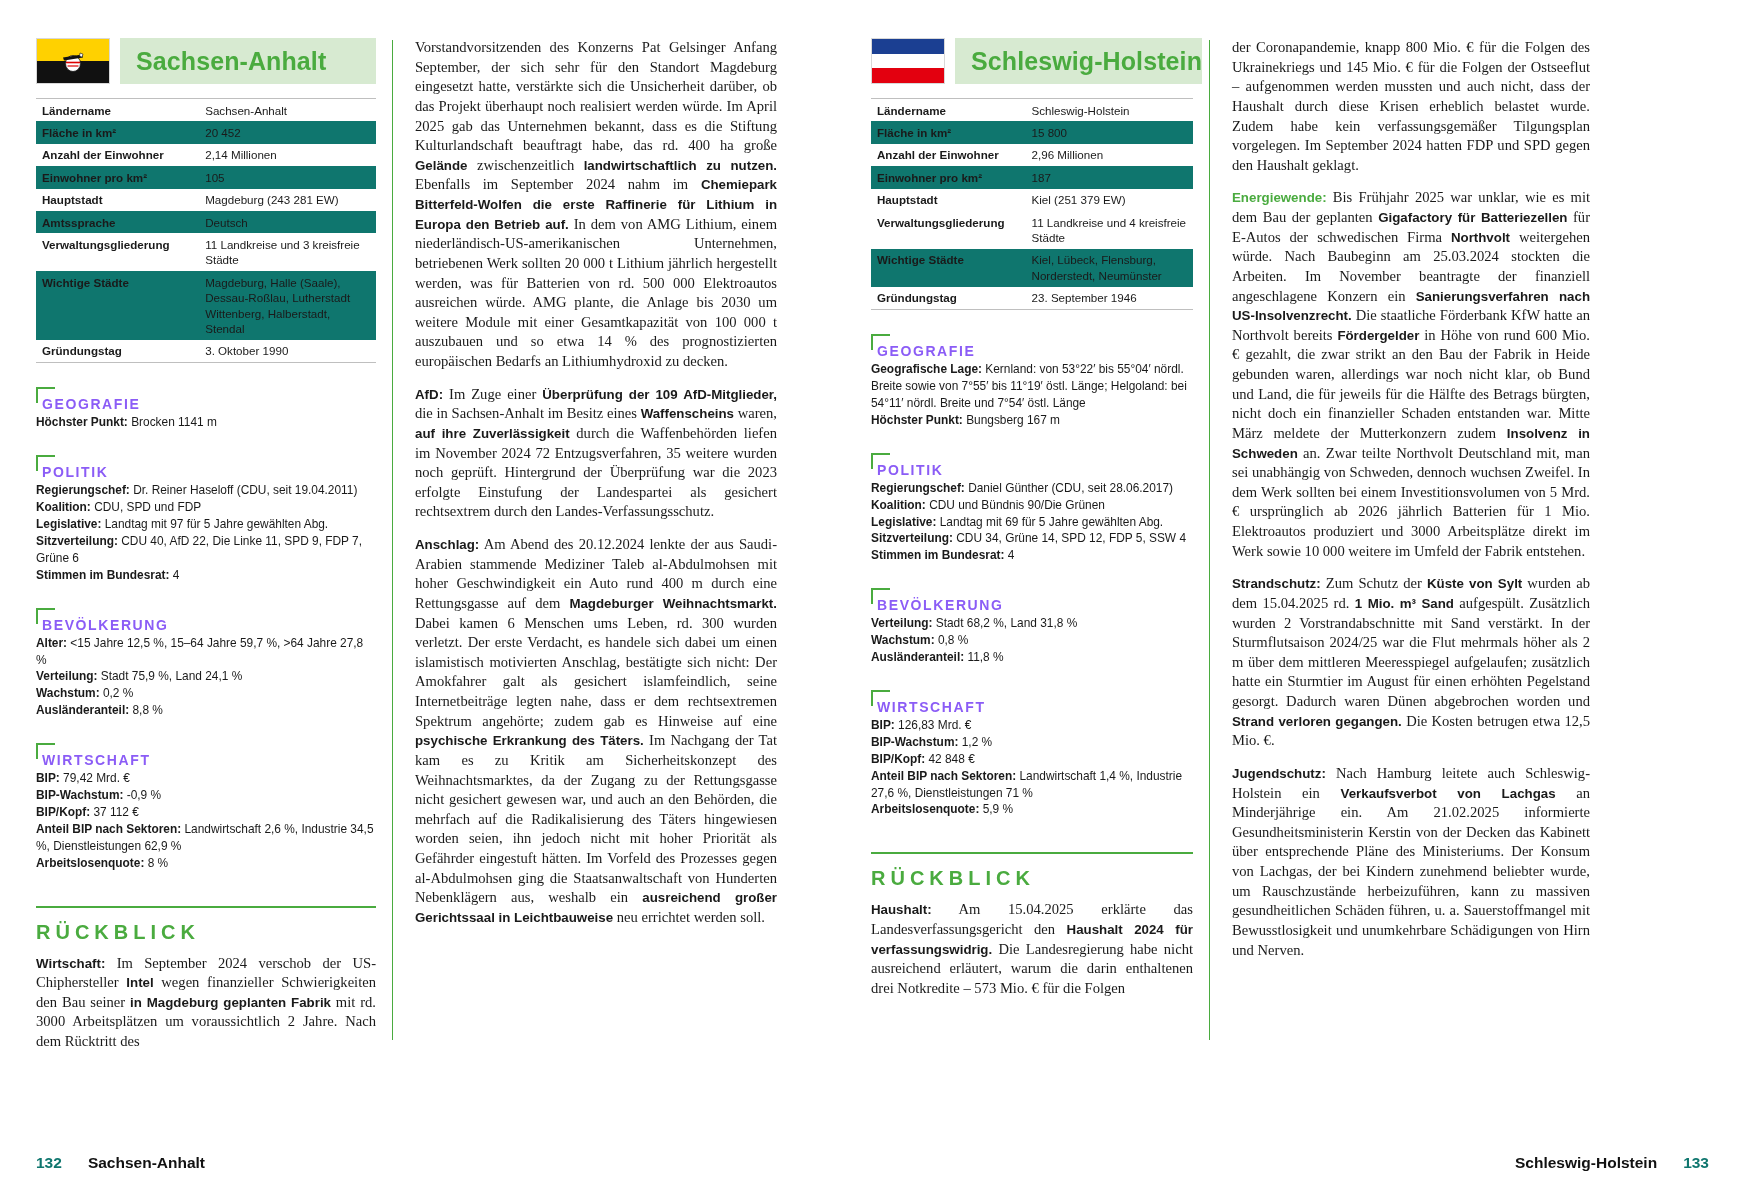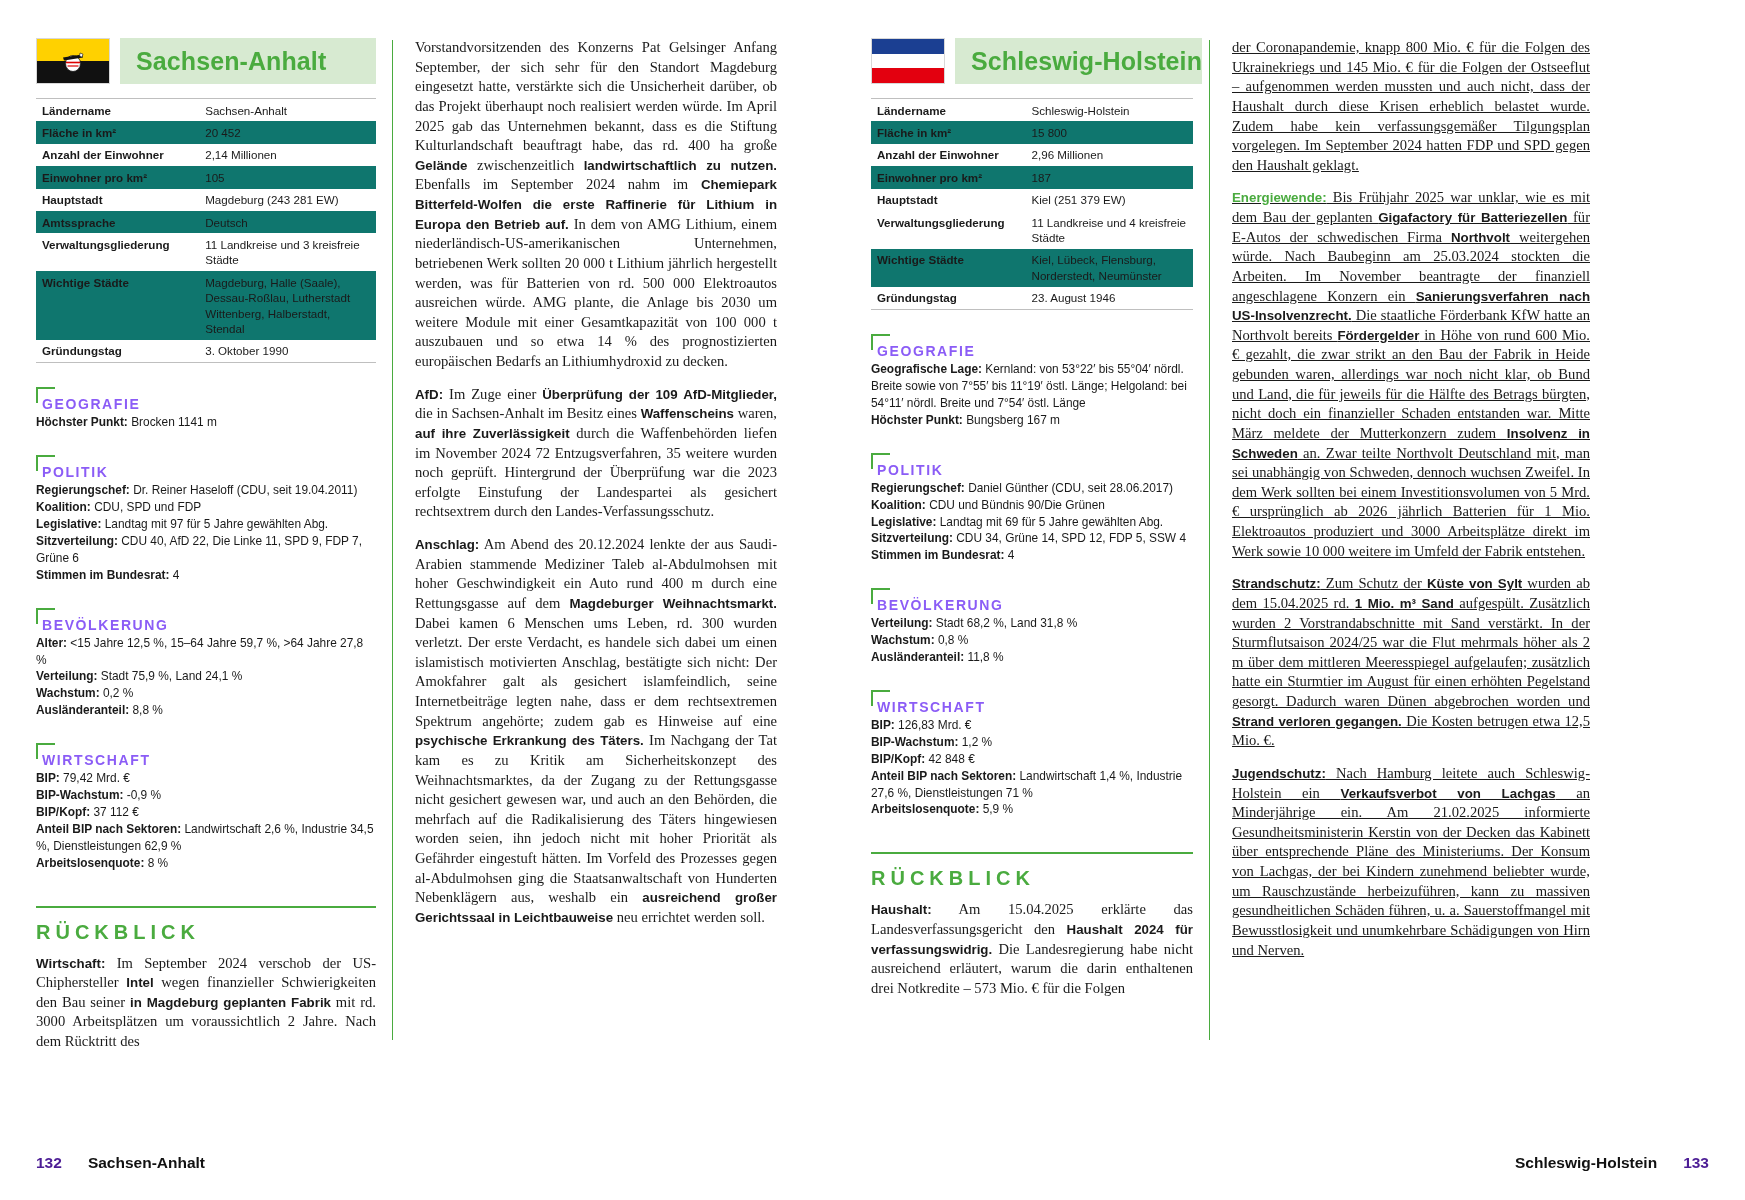--- a/index.html
+++ b/index.html
@@ -26,21 +26,21 @@
     width: 100%;
     height: 1060px;
   }
   .col {
     position: relative;
     box-sizing: border-box;
   }
   .col-1 { width: 356px; padding-right: 16px; }
   .col-2 { width: 398px; padding-left: 22px; padding-right: 14px; }
   .col-3 { width: 360px; padding-left: 22px; padding-right: 16px; }
-  .col-4 { width: 390px; padding-left: 22px; padding-right: 10px; text-decoration: underline; }
+  .col-4 { width: 390px; padding-left: 22px; padding-right: 10px; }
 
   .rule {
     width: 1px;
     background: #4aab3f;
     margin-top: 2px;
     margin-bottom: 58px;
     flex: 0 0 1px;
     align-self: stretch;
   }
   .gutter {
@@ -186,21 +186,21 @@
     left: 36px;
     right: 36px;
     bottom: 28px;
     display: flex;
     justify-content: space-between;
     align-items: baseline;
     font-size: 15.5px;
     font-weight: bold;
   }
   .foot-left, .foot-right { display: flex; gap: 26px; }
-  .foot-num { color: #4c1d95; }
+  .foot-num { color: #0f766e; }
   .foot-label { color: #111; }
 </style>
 </head>
 <body>
 
 <div class="page">
 
   <div class="spread">
 
     <div class="col col-1">
@@ -359,21 +359,21 @@
           <tr>
             <td class="k">Verwaltungsgliederung</td>
             <td class="v">11 Landkreise und 4 kreisfreie Städte</td>
           </tr>
           <tr class="alt">
             <td class="k">Wichtige Städte</td>
             <td class="v">Kiel, Lübeck, Flensburg, Norderstedt, Neumünster</td>
           </tr>
           <tr>
             <td class="k">Gründungstag</td>
-            <td class="v">23. August 1946</td>
+            <td class="v">23. September 1946</td>
           </tr>
         </tbody>
       </table>
 
       <div class="sec">
         <div class="sec-head">GEOGRAFIE</div>
         <div class="sec-body">
           <p><span class="lbl">Geografische Lage:</span><span> Kernland: von 53°22′ bis 55°04′ nördl. Breite sowie von 7°55′ bis 11°19′ östl. Länge; Helgoland: bei 54°11′ nördl. Breite und 7°54′ östl. Länge</span></p>
           <p><span class="lbl">Höchster Punkt:</span><span> Bungsberg 167 m</span></p>
         </div>

